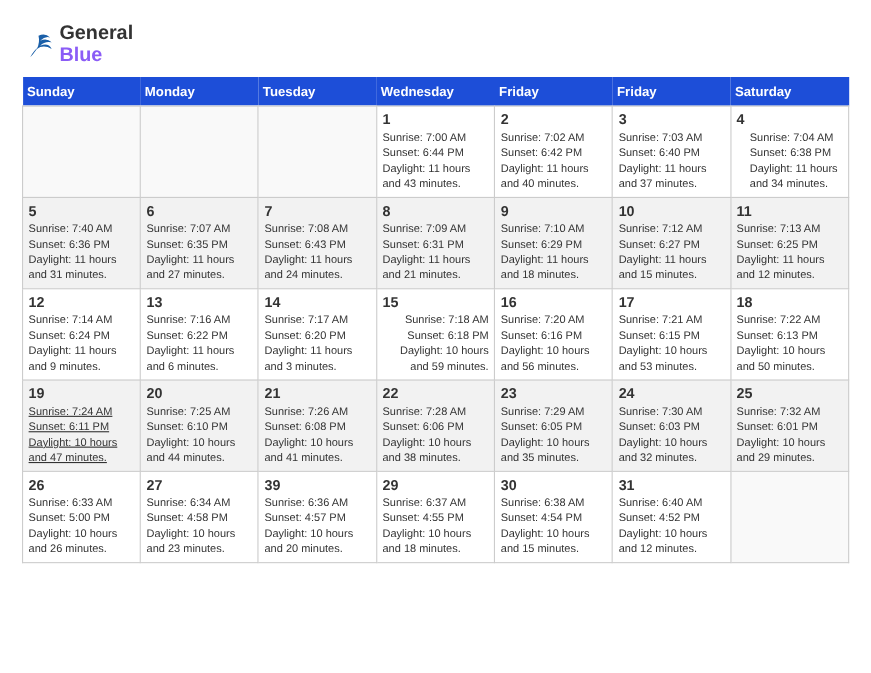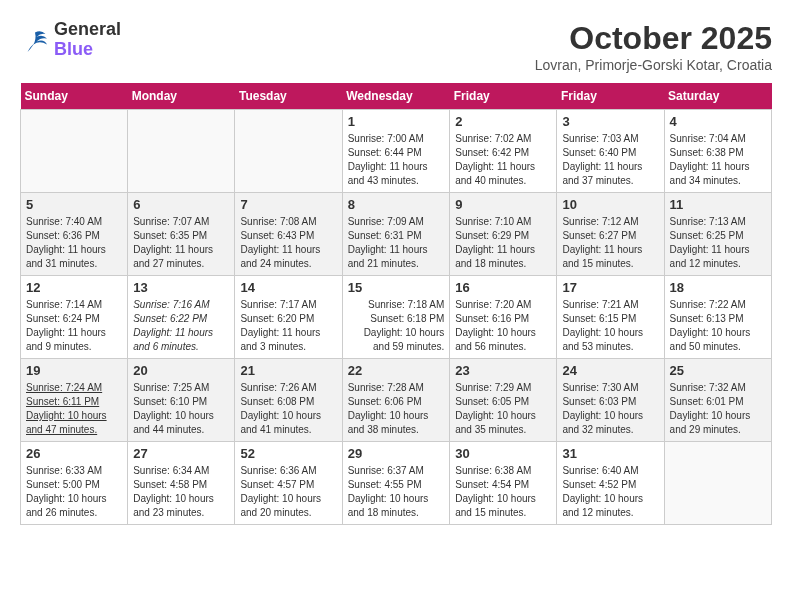--- a/index.html
+++ b/index.html
@@ -6,21 +6,21 @@
     body {
       font-family: Arial, sans-serif;
       background: #fff;
       width: 792px;
       min-height: 612px;
       padding: 20px;
     }
     .header {
       display: flex;
       justify-content: space-between;
-      align-items: flex-start;
+      align-items: flex-end;
       margin-bottom: 10px;
     }
     .logo {
       display: flex;
       align-items: center;
       gap: 4px;
     }
     .logo-text {
       font-size: 18px;
       font-weight: bold;
@@ -42,21 +42,21 @@
     .location {
       font-size: 14px;
       color: #555;
     }
     table {
       width: 100%;
       border-collapse: collapse;
       font-size: 11px;
     }
     thead tr th {
-      background-color: #be185d;
+      background-color: #1d4ed8;
       color: #fff;
       padding: 6px 4px;
       text-align: left;
       font-size: 12px;
       font-weight: bold;
     }
     tbody tr td {
       border: 1px solid #ccc;
       vertical-align: top;
       padding: 4px 5px;
@@ -92,24 +92,20 @@
   <div class="logo">
     <svg class="logo-bird" viewBox="0 0 40 40" xmlns="http://www.w3.org/2000/svg">
       <path d="M20 10 Q28 6 34 12 Q28 10 22 16 Q30 12 36 18 Q28 16 22 22 Q32 18 36 26 Q26 20 18 26 Q22 18 20 10Z" fill="#1a5fa8"></path>
       <path d="M18 26 Q14 32 10 36 Q14 28 20 24Z" fill="#1a5fa8"></path>
     </svg>
     <div class="logo-text">
       <div>General</div>
       <div style="color:#8b5cf6; font-weight:bold;">Blue</div>
     </div>
   </div>
-  <div class="title-block">
-    <div class="month-year">October 2025</div>
-    <div class="location">Lovran, Primorje-Gorski Kotar, Croatia</div>
-  </div>
 </div>
 
 <table>
   <thead>
     <tr id="header-row">
         <th>Sunday</th>
         <th>Monday</th>
         <th>Tuesday</th>
         <th>Wednesday</th>
         <th>Friday</th>
@@ -135,21 +131,21 @@
 Daylight: 11 hours and 40 minutes.</div>
         </td>
         <td>
           <span class="day-num">3</span>
           <div class="day-info" style="white-space: pre-line;">Sunrise: 7:03 AM
 Sunset: 6:40 PM
 Daylight: 11 hours and 37 minutes.</div>
         </td>
         <td>
           <span class="day-num">4</span>
-          <div class="day-info" style="white-space: pre-line;">Sunrise: 7:04 AM
+          <div class="day-info" style="white-space: pre-line; margin-left: 12px;">Sunrise: 7:04 AM
 Sunset: 6:38 PM
 Daylight: 11 hours and 34 minutes.</div>
         </td>
       </tr>
       <tr>
         <td>
           <span class="day-num">5</span>
           <div class="day-info" style="white-space: pre-line;">Sunrise: 7:40 AM
 Sunset: 6:36 PM
 Daylight: 11 hours and 31 minutes.</div>
@@ -193,21 +189,21 @@
       </tr>
       <tr>
         <td>
           <span class="day-num">12</span>
           <div class="day-info" style="white-space: pre-line;">Sunrise: 7:14 AM
 Sunset: 6:24 PM
 Daylight: 11 hours and 9 minutes.</div>
         </td>
         <td>
           <span class="day-num">13</span>
-          <div class="day-info" style="white-space: pre-line; font-style: italic;">Sunrise: 7:16 AM
+          <div class="day-info" style="white-space: pre-line;">Sunrise: 7:16 AM
 Sunset: 6:22 PM
 Daylight: 11 hours and 6 minutes.</div>
         </td>
         <td>
           <span class="day-num">14</span>
           <div class="day-info" style="white-space: pre-line;">Sunrise: 7:17 AM
 Sunset: 6:20 PM
 Daylight: 11 hours and 3 minutes.</div>
         </td>
         <td>
@@ -286,21 +282,21 @@
 Sunset: 5:00 PM
 Daylight: 10 hours and 26 minutes.</div>
         </td>
         <td>
           <span class="day-num">27</span>
           <div class="day-info" style="white-space: pre-line;">Sunrise: 6:34 AM
 Sunset: 4:58 PM
 Daylight: 10 hours and 23 minutes.</div>
         </td>
         <td>
-          <span class="day-num">52</span>
+          <span class="day-num">39</span>
           <div class="day-info" style="white-space: pre-line;">Sunrise: 6:36 AM
 Sunset: 4:57 PM
 Daylight: 10 hours and 20 minutes.</div>
         </td>
         <td>
           <span class="day-num">29</span>
           <div class="day-info" style="white-space: pre-line;">Sunrise: 6:37 AM
 Sunset: 4:55 PM
 Daylight: 10 hours and 18 minutes.</div>
         </td>

